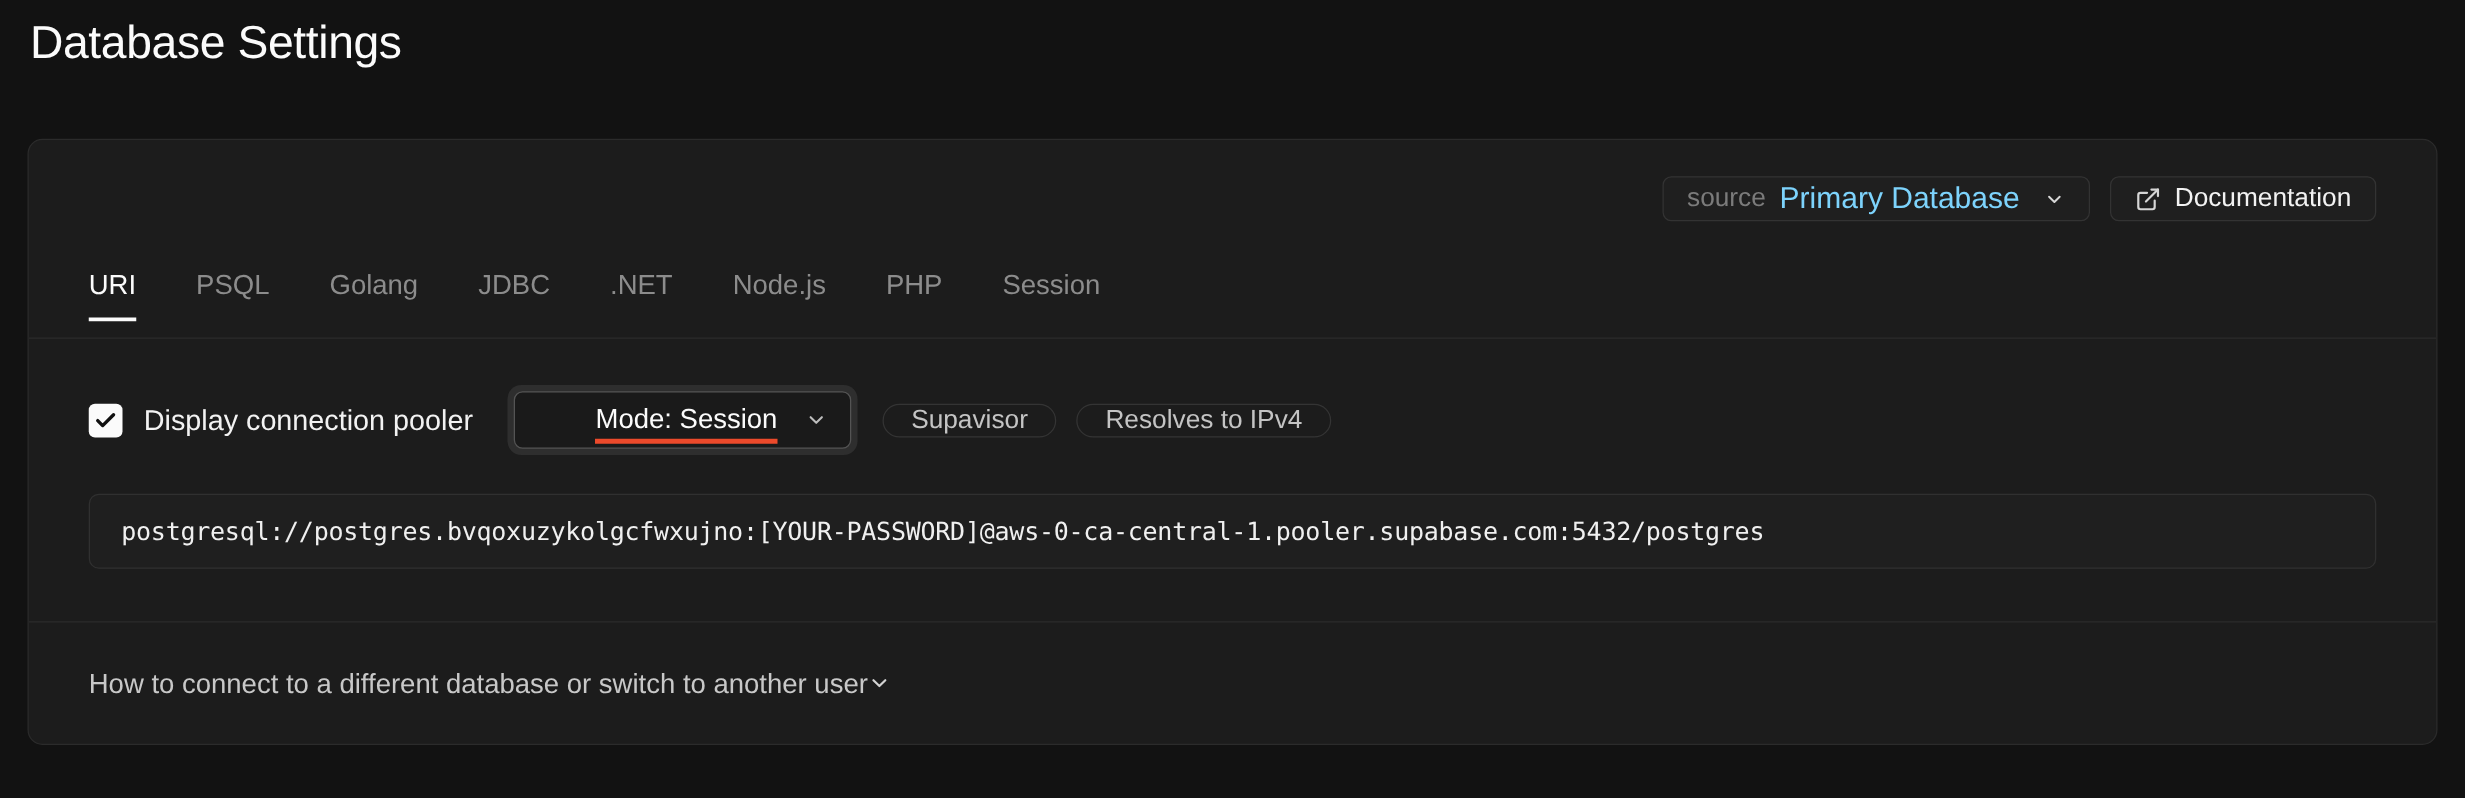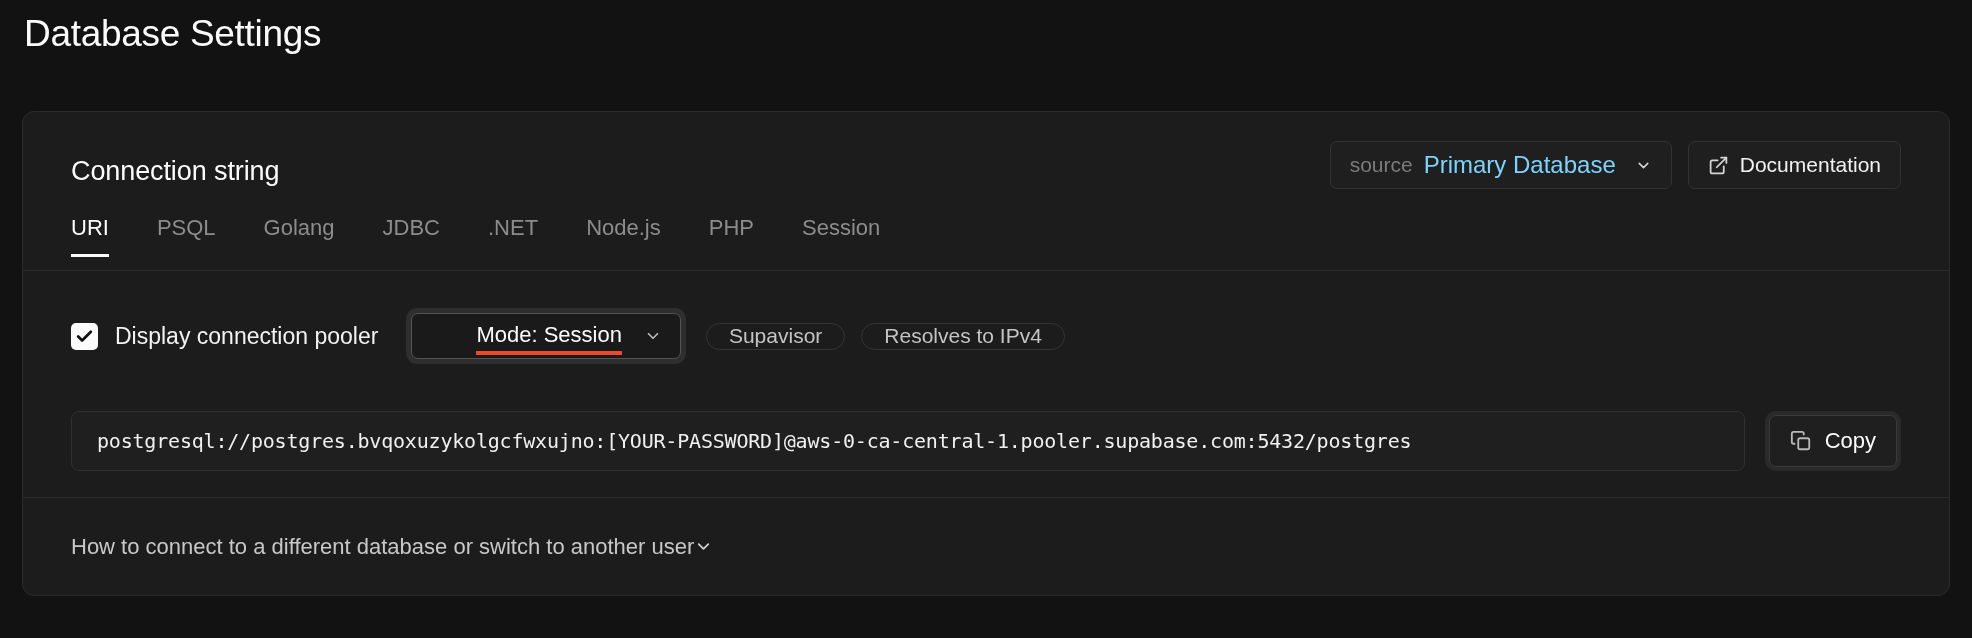--- a/index.html
+++ b/index.html
@@ -65,21 +65,21 @@
     top: 29px;
     display: flex;
     gap: 16px;
     align-items: center;
   }
 
   .btn {
     display: inline-flex;
     align-items: center;
     gap: 11px;
-    height: 48px;
+    height: 36px;
     padding: 0 19px;
     background: #1f1f1f;
     border: 1px solid #333333;
     border-radius: 7px;
     font-size: 21px;
     color: #f2f2f2;
     cursor: pointer;
     white-space: nowrap;
     font-family: inherit;
   }
@@ -230,21 +230,21 @@
     margin-right: 16px;
     cursor: default;
     font-family: inherit;
   }
 
   
   .conn-row {
     display: flex;
     align-items: center;
     gap: 20px;
-    margin-top: 50px;
+    margin-top: 34px;
   }
   .conn-input {
     flex: 1 1 auto;
     height: 60px;
     background: #1f1f1f;
     border: 1px solid #303030;
     border-radius: 8px;
     display: flex;
     align-items: center;
     padding: 0 25px;
@@ -310,21 +310,20 @@
 </head>
 <body>
 
 <div class="page">
 
   <h1 class="page-title">Database Settings</h1>
 
   <div class="card">
 
     <div class="card-header">
-      <div class="card-header-title">Connection string</div>
 
       <div class="header-actions">
 
         <button class="btn">
           <span class="source-label">source</span>
           <span class="source-value">Primary Database</span>
           <span class="chev">
             <svg viewBox="0 0 24 24" fill="none" stroke="#d6d6d6" stroke-width="2.2" stroke-linecap="round" stroke-linejoin="round">
                 <polyline points="6 9 12 15 18 9"></polyline>
               </svg>
@@ -385,31 +384,20 @@
         <span class="pill">Resolves to IPv4</span>
 
       </div>
 
       <div class="conn-row">
 
         <div class="conn-input">
           <span class="conn-text">postgresql://postgres.bvqoxuzykolgcfwxujno:[YOUR-PASSWORD]@aws-0-ca-central-1.pooler.supabase.com:5432/postgres</span>
         </div>
 
-        <span class="copy-wrap">
-          <button class="copy-btn">
-            <span>
-              <svg class="copy-icon" viewBox="0 0 24 24" fill="none" stroke="#b8b8b8" stroke-width="2" stroke-linecap="round" stroke-linejoin="round">
-                <rect x="9" y="9" width="12" height="12" rx="2"></rect>
-                <path d="M5 15H4a2 2 0 0 1-2-2V4a2 2 0 0 1 2-2h9a2 2 0 0 1 2 2v1"></path>
-              </svg>
-            </span>
-            <span>Copy</span>
-          </button>
-        </span>
 
       </div>
     </div>
 
     <div class="card-footer">
       <button class="accordion-trigger">
         <span class="accordion-label">How to connect to a different database or switch to another user</span>
         <span>
           <svg class="accordion-chev" viewBox="0 0 24 24" fill="none" stroke="#d2d2d2" stroke-width="2.2" stroke-linecap="round" stroke-linejoin="round">
               <polyline points="6 9 12 15 18 9"></polyline>

